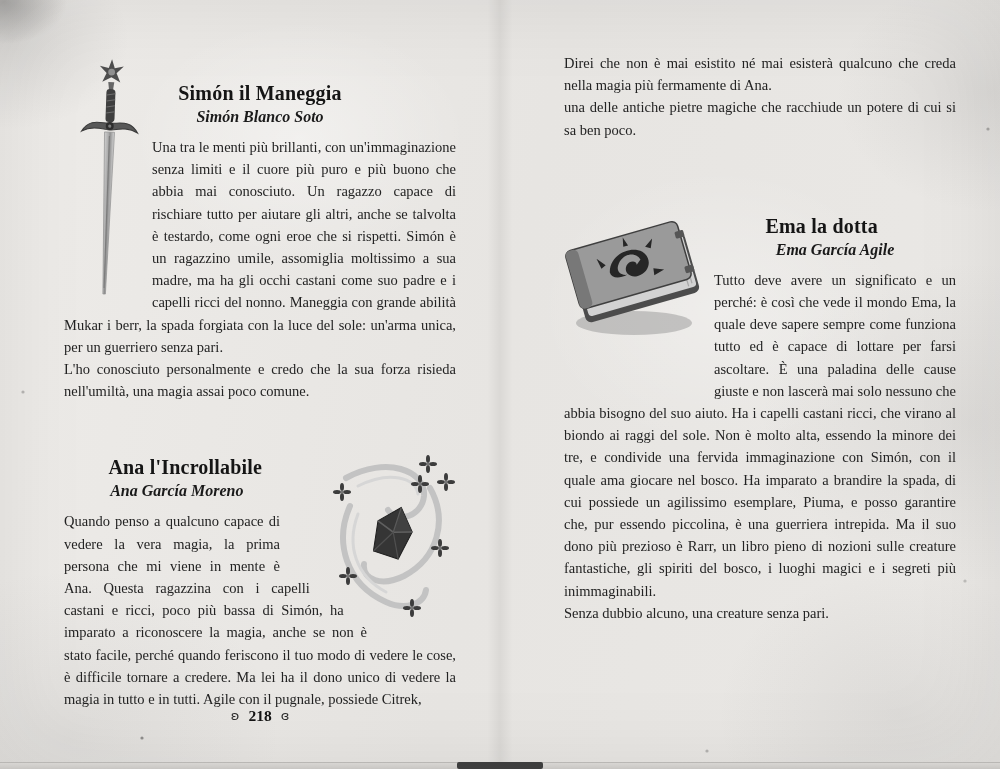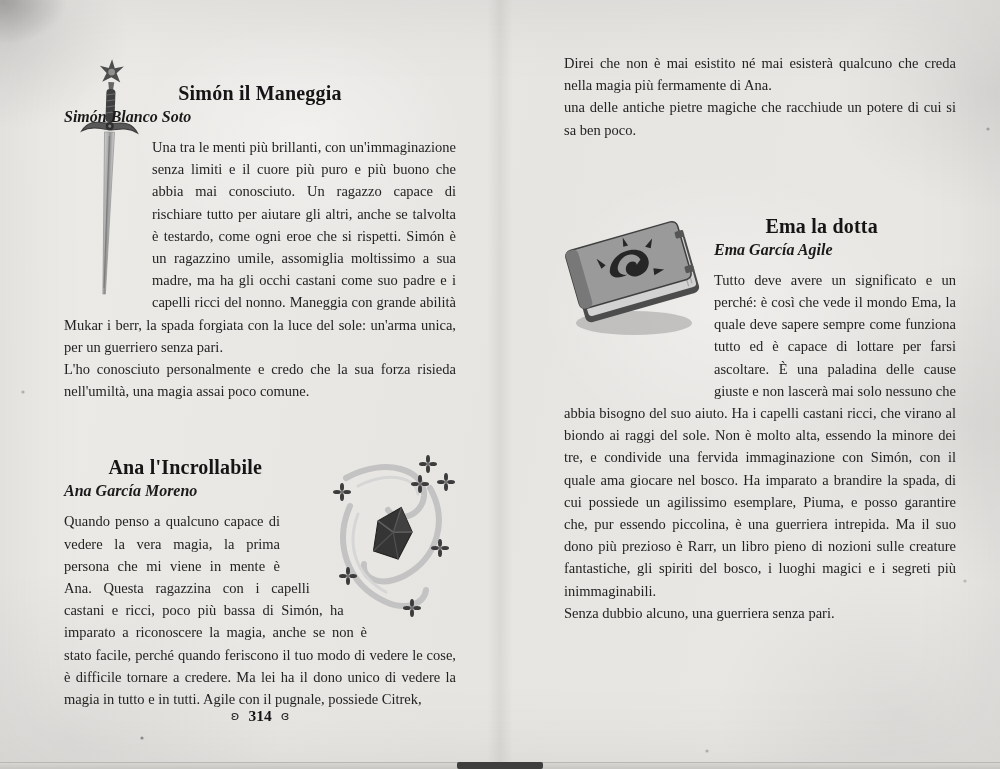--- a/index.html
+++ b/index.html
@@ -41,21 +41,21 @@
   .page { position:absolute; top:0; width:392px; height:769px; padding-top:52px; }
   .page-left  { left:64px; }
   .page-right { left:564px; }
 
   .sec-title {
     font-size:20px; font-weight:bold; text-align:center;
     letter-spacing:.2px; color:#151515;
   }
   .sec-sub {
     font-size:16px; font-weight:bold; font-style:italic;
-    text-align:left; margin:3px 0 10px; color:#1a1a1a;
+    text-align:center; margin:3px 0 10px; color:#1a1a1a;
   }
   p.body {
     font-size:14.5px; line-height:22.2px; text-align:justify;
     color:#232323;
   }
 
   
   .sec-simon .sec-title { margin-top:30px; }
   .sword-float {
     float:left; width:84px; height:246px;
@@ -189,21 +189,21 @@
           <use href="#flo" x="84" y="156"></use>
         </g>
       </svg>
     </div>
     <h2 class="sec-title">Ana l'Incrollabile</h2>
     <h3 class="sec-sub">Ana García Moreno</h3>
     <p class="body">Quando penso a qualcuno capace di vedere la vera magia, la prima persona che mi viene in mente è Ana. Questa ragazzina con i capelli castani e ricci, poco più bassa di Simón, ha imparato a riconoscere la magia, anche se non è stato facile, perché quando feriscono il tuo modo di vedere le cose, è difficile tornare a credere. Ma lei ha il dono unico di vedere la magia in tutto e in tutti. Agile con il pugnale, possiede Citrek,</p>
   </section>
 
   <div class="footer">
-    <span class="ornament">ʚ</span><span class="page-num">314</span><span class="ornament">ɞ</span>
+    <span class="ornament">ʚ</span><span class="page-num">218</span><span class="ornament">ɞ</span>
   </div>
 </main>
 
 <main class="page page-right">
 
   <p class="body">Direi che non è mai esistito né mai esisterà qualcuno che creda nella magia più fermamente di Ana.</p>
   <p class="body">una delle antiche pietre magiche che racchiude un potere di cui si sa ben poco.</p>
 
   <section class="sec-ema">
     <div class="book-float">
@@ -223,21 +223,21 @@
             <path d="M-24 -6 l-7 -9 2 11 z M19 -13 l9 -6 -4 9 z M21 10 l10 4 -11 3 z M-2 -19 l2 -9 3 9 z"></path>
           </g>
           <rect x="121" y="26" width="9" height="7" rx="1.5" fill="#555"></rect>
           <rect x="121" y="62" width="9" height="7" rx="1.5" fill="#555"></rect>
         </g>
       </svg>
     </div>
     <h2 class="sec-title">Ema la dotta</h2>
     <h3 class="sec-sub">Ema García Agile</h3>
     <p class="body">Tutto deve avere un significato e un perché: è così che vede il mondo Ema, la quale deve sapere sempre come funziona tutto ed è capace di lottare per farsi ascoltare. È una paladina delle cause giuste e non lascerà mai solo nessuno che abbia bisogno del suo aiuto. Ha i capelli castani ricci, che virano al biondo ai raggi del sole. Non è molto alta, essendo la minore dei tre, e condivide una fervida immaginazione con Simón, con il quale ama giocare nel bosco. Ha imparato a brandire la spada, di cui possiede un agilissimo esemplare, Piuma, e posso garantire che, pur essendo piccolina, è una guerriera intrepida. Ma il suo dono più prezioso è Rarr, un libro pieno di nozioni sulle creature fantastiche, gli spiriti del bosco, i luoghi magici e i segreti più inimmaginabili.</p>
-    <p class="body">Senza dubbio alcuno, una guerriera senza pari.</p>
+    <p class="body">Senza dubbio alcuno, una creature senza pari.</p>
   </section>
 
 </main>
 
 <div class="vignette"></div>
 
 <div class="bottom-bar">
   <div class="bottom-handle"></div>
 </div>
 

